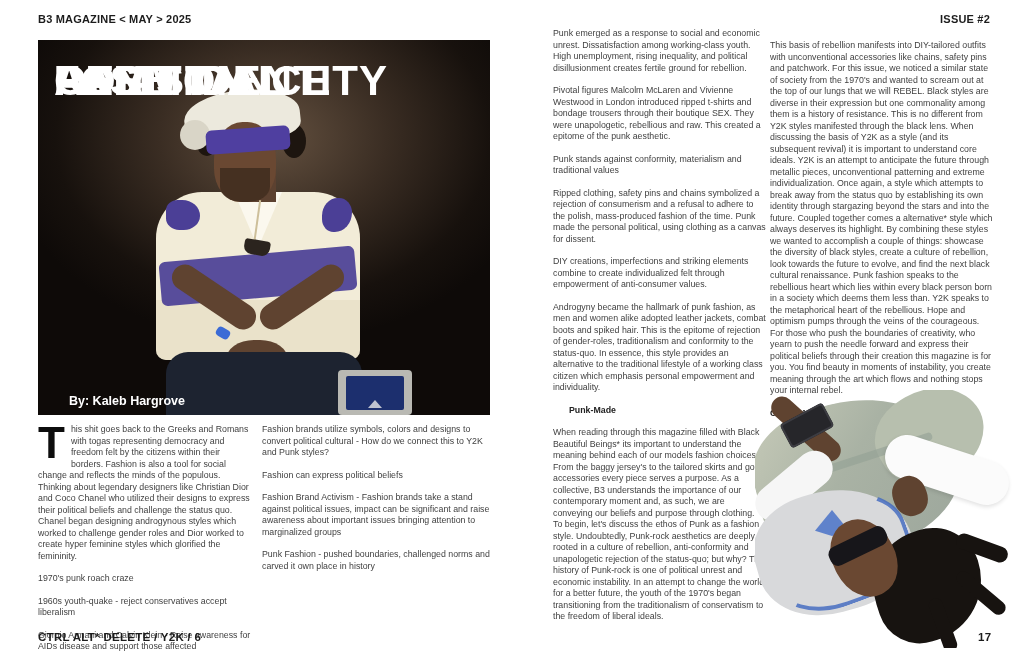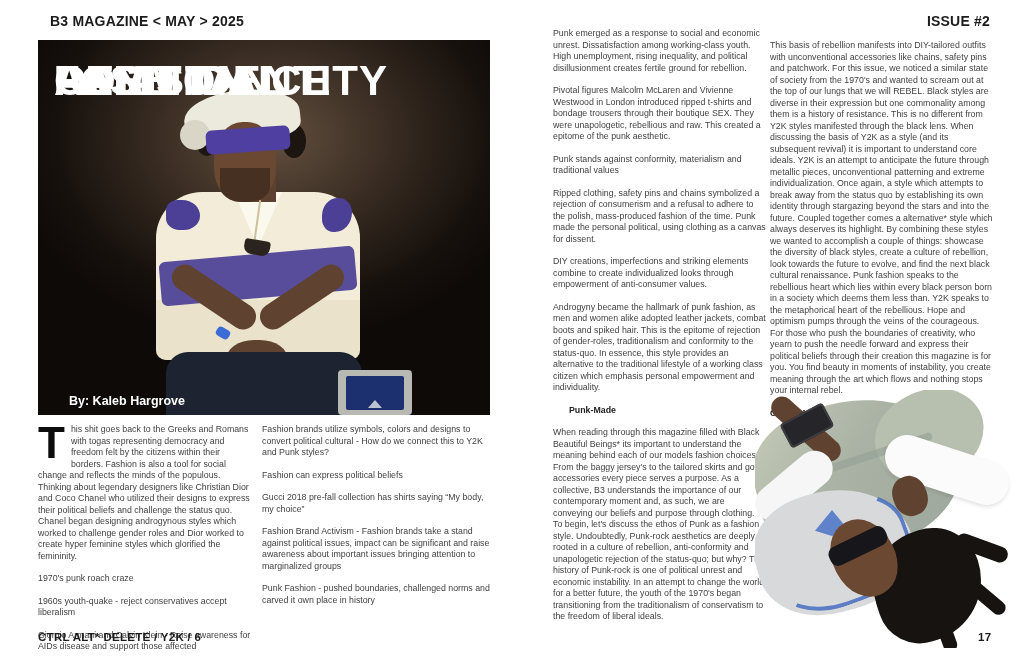--- a/index.html
+++ b/index.html
@@ -2,21 +2,21 @@
 <html><head>
 <meta charset="utf-8">
 <style>
   html,body{margin:0;padding:0;background:#888;}
   .spread{
     position:relative;width:1024px;height:663px;background:#ffffff;
     font-family:"Liberation Sans", sans-serif;color:#3f3f3f;overflow:hidden;
     margin:0 auto;
   }
   
-  .hdr{position:absolute;top:13px;font-size:14px;font-weight:700;color:#1c1c1c;letter-spacing:.2px;margin-left:12px;}
+  .hdr{position:absolute;top:13px;font-size:11px;font-weight:700;color:#1c1c1c;letter-spacing:.2px;}
   .hdr-left{left:38px;}
   .hdr-right{right:34px;text-align:right;}
   .ftr{position:absolute;top:631px;font-size:11.5px;font-weight:700;color:#1c1c1c;letter-spacing:.3px;}
   .ftr-left{left:38px;}
   .page-num{left:978px;}
   
   .hero{position:absolute;left:38px;top:40px;width:452px;height:375px;overflow:hidden;
     background:radial-gradient(ellipse 60% 55% at 52% 26%, #63503f 0%, #3a2d23 42%, #17110d 80%, #0e0a08 100%);}
   .hero *{position:absolute;}
   .shirt{left:118px;top:152px;width:204px;height:168px;background:#f2ecd8;border-radius:46px 46px 10px 10px;}
@@ -137,31 +137,30 @@
   <div class="col col1">
     <p><span class="dropcap">T</span><span>his shit goes back to the Greeks and Romans with togas representing democracy and freedom felt by the citizens within their borders. Fashion is also a tool for social change and reflects the minds of the populous. Thinking about legendary designers like Christian Dior and Coco Chanel who utilized their designs to express their political beliefs and challenge the status quo. Chanel began designing androgynous styles which worked to challenge gender roles and Dior worked to create hyper feminine styles which glorified the femininity.</span></p>
     <p>1970's punk roach craze</p>
     <p>1960s youth-quake - reject conservatives accept liberalism</p>
     <p>Giorgio Armani and Calvin Klein - Raise awareness for AIDs disease and support those affected</p>
   </div>
 
   <div class="col col2">
     <p>Fashion brands utilize symbols, colors and designs to convert political cultural - How do we connect this to Y2K and Punk styles?</p>
     <p>Fashion can express political beliefs</p>
-    <p>Gucci 2018 pre-fall collection has shirts saying “My body, my choice”</p>
     <p>Fashion Brand Activism - Fashion brands take a stand against political issues, impact can be significant and raise awareness about important issues bringing attention to marginalized groups</p>
     <p>Punk Fashion - pushed boundaries, challenged norms and carved it own place in history</p>
   </div>
 
   <div class="col col3">
     <p>Punk emerged as a response to social and economic unrest. Dissatisfaction among working-class youth. High unemployment, rising inequality, and political disillusionment creates fertile ground for rebellion.</p>
     <p>Pivotal figures Malcolm McLaren and Vivienne Westwood in London introduced ripped t-shirts and bondage trousers through their boutique SEX. They were unapologetic, rebellious and raw. This created a epitome of the punk aesthetic.</p>
     <p>Punk stands against conformity, materialism and traditional values</p>
     <p>Ripped clothing, safety pins and chains symbolized a rejection of consumerism and a refusal to adhere to the polish, mass-produced fashion of the time. Punk made the personal political, using clothing as a canvas for dissent.</p>
-    <p>DIY creations, imperfections and striking elements combine to create individualized looks through empowerment of anti-consumer values.</p>
+    <p>DIY creations, imperfections and striking elements combine to create individualized felt through empowerment of anti-consumer values.</p>
     <p>Androgyny became the hallmark of punk fashion, as men and women alike adopted leather jackets, combat boots and spiked hair. This is the epitome of rejection of gender-roles, traditionalism and conformity to the status-quo. In essence, this style provides an alternative to the traditional lifestyle of a working class citizen which emphasis personal empowerment and individuality.</p>
     <p class="bold-head">Punk-Made</p>
     <p>When reading through this magazine filled with Black Beautiful Beings* its important to understand the meaning behind each of our models fashion choices. From the baggy jersey's to the tailored skirts and gold accessories every piece serves a purpose. As a collective, B3 understands the importance of our contemporary moment and, as such, we are conveying our beliefs and purpose through clothing. To begin, let's discuss the ethos of Punk as a fashion style. Undoubtedly, Punk-rock aesthetics are deeply rooted in a culture of rebellion, anti-conformity and unapologetic rejection of the status-quo; but why? The history of Punk-rock is one of political unrest and economic instability. In an attempt to change the world for a better future, the youth of the 1970's began transitioning from the traditionalism of conservatism to the freedom of liberal ideals.</p>
   </div>
 
   <div class="col col4">
     <p>This basis of rebellion manifests into DIY-tailored outfits with unconventional accessories like chains, safety pins and patchwork. For this issue, we noticed a similar state of society from the 1970's and wanted to scream out at the top of our lungs that we will REBEL. Black styles are diverse in their expression but one commonality among them is a history of resistance. This is no different from Y2K styles manifested through the black lens. When discussing the basis of Y2K as a style (and its subsequent revival) it is important to understand core ideals. Y2K is an attempt to anticipate the future through metallic pieces, unconventional patterning and extreme individualization. Once again, a style which attempts to break away from the status quo by establishing its own identity through stargazing beyond the stars and into the future. Coupled together comes a alternative* style which always deserves its highlight. By combining these styles we wanted to accomplish a couple of things: showcase the diversity of black styles, create a culture of rebellion, look towards the future to evolve, and find the next black cultural renaissance. Punk fashion speaks to the rebellious heart which lies within every black person born in a society which deems them less than. Y2K speaks to the metaphorical heart of the rebellious. Hope and optimism pumps through the veins of the courageous. For those who push the boundaries of creativity, who yearn to push the needle forward and express their political beliefs through their creation this magazine is for you. You find beauty in moments of instability, you create meaning through the art which flows and nothing stops your internal rebel.</p>
     <p class="closing">CTRL - ALT- DLT.</p>
   </div>
 

